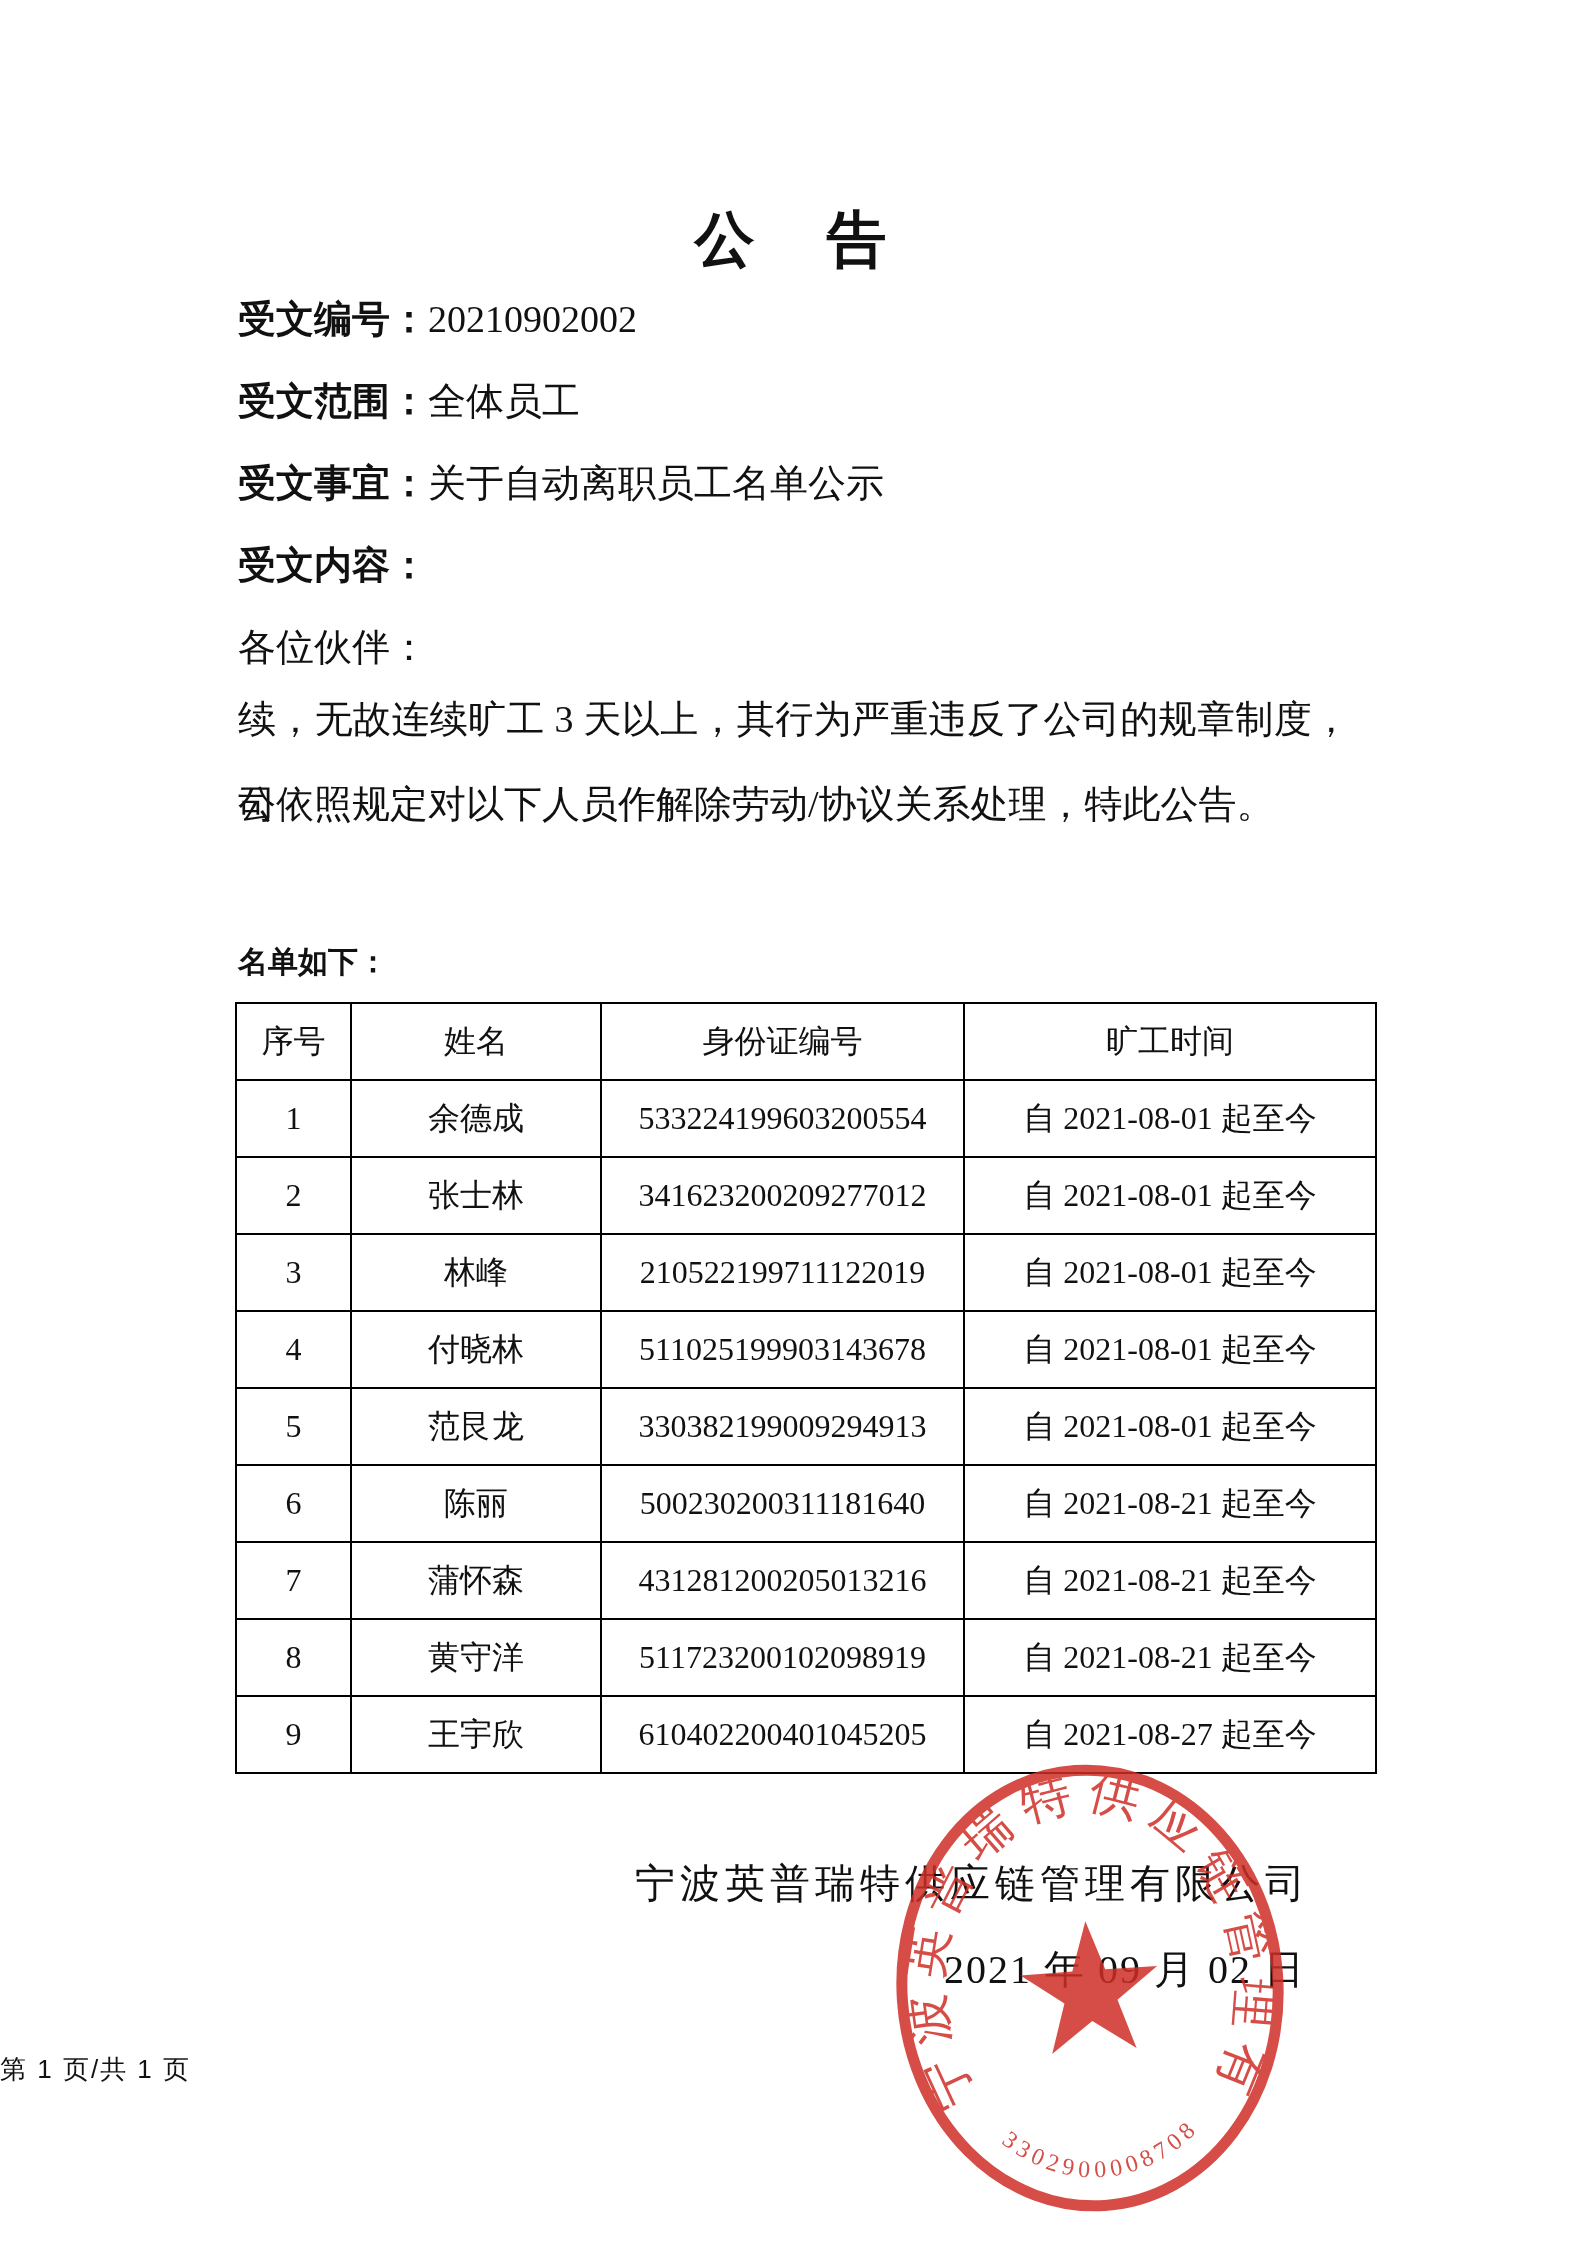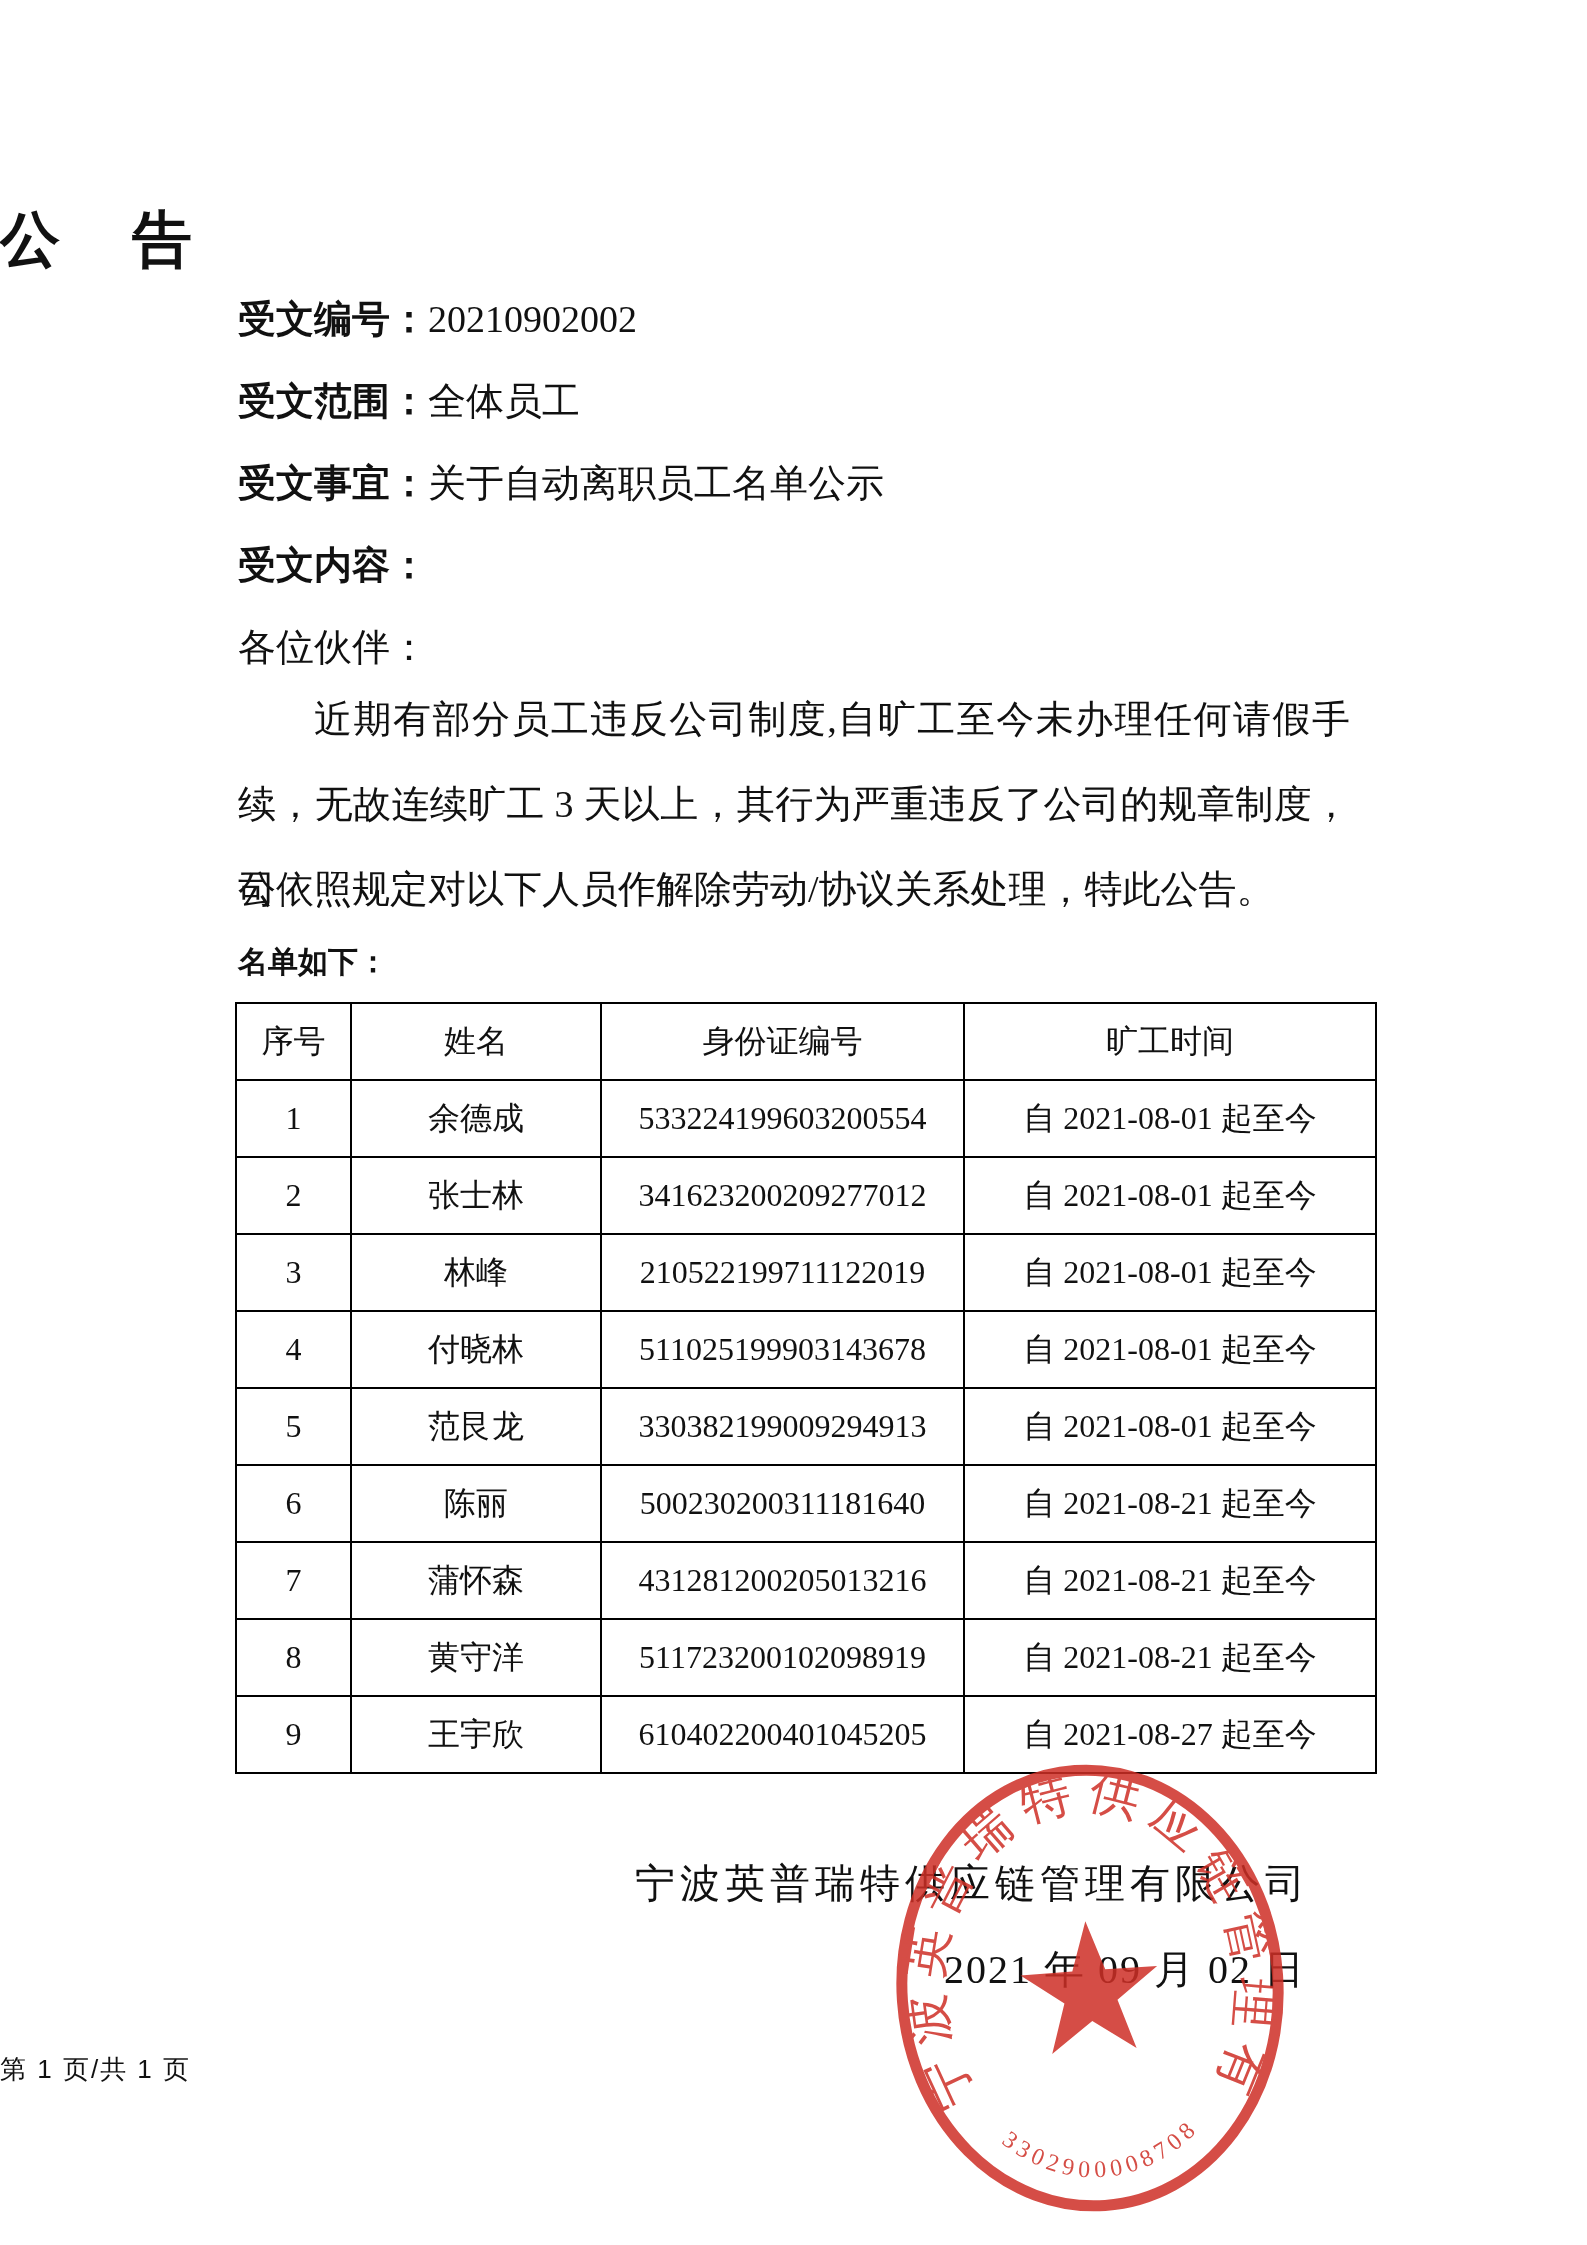--- a/index.html
+++ b/index.html
@@ -7,20 +7,21 @@
     width:1587px;height:2245px;
     background:#ffffff;
     font-family:"Liberation Serif","DejaVu Serif",serif;
     color:#111;
     position:relative;
     overflow:hidden;
   }
   .page{position:absolute;inset:0;}
   .doc-title{
     position:absolute;top:200px;left:0;width:100%;
+    text-align:center;
     font-size:60px;font-weight:bold;
     letter-spacing:6px;
     font-family:Liberation Serif, serif;
   }
   .fields{position:absolute;top:278px;left:238px;width:1120px;}
   .field-line{height:82px;line-height:82px;font-size:38px;white-space:nowrap;}
   .field-label{font-weight:bold;}
   .field-value{font-weight:normal;margin-top:24px;}
   .salutation{font-weight:normal;}
   .body-par{
@@ -93,21 +94,20 @@
     <div class="field-line">
       <span class="field-label">受文事宜：</span><span class="field-value">关于自动离职员工名单公示</span>
     </div>
     <div class="field-line">
       <span class="field-label">受文内容：</span><span class="field-value"></span>
     </div>
     <div class="field-line salutation">各位伙伴：</div>
   </div>
 
   <div class="body-par">
-    <div class="body-line justified first">近期有部分员工违反公司制度,自旷工至今未办理任何请假手</div>
     <div class="body-line justified">续，无故连续旷工 3 天以上，其行为严重违反了公司的规章制度，公</div>
     <div class="body-line">司依照规定对以下人员作解除劳动/协议关系处理，特此公告。</div>
   </div>
 
   <div class="list-heading">名单如下：</div>
 
   <table class="roster">
     <colgroup>
       <col style="width:115px">
         <col style="width:250px">

